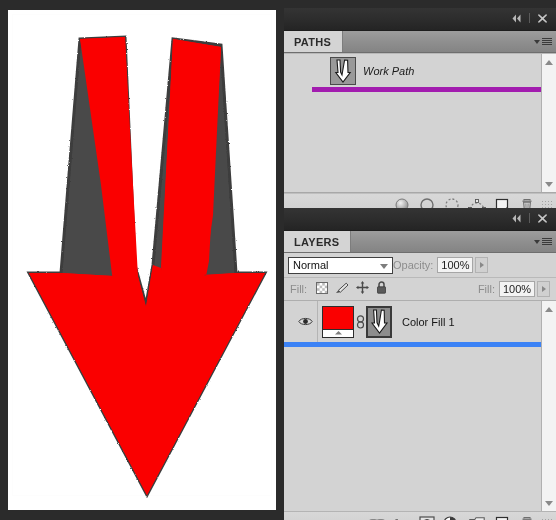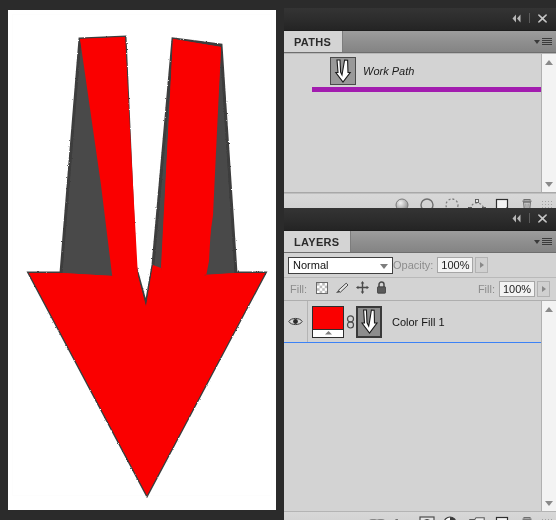--- a/index.html
+++ b/index.html
@@ -331,23 +331,23 @@
   #layers-list {
     position: relative;
     height: 210px;
     background: #d3d3d3;
     overflow: hidden;
   }
   .layer-row {
     display: flex;
     align-items: center;
     height: 41px;
-    border-bottom: 1px solid #3b82f6;
+    border-bottom: 5px solid #3b82f6;
     background: #d3d3d3;
-    padding-left: 0;
+    padding-left: 10px;
   }
   .eye-cell {
     width: 24px;
     display: flex;
     align-items: center;
     justify-content: center;
     flex: none;
     border-right: 1px solid #b4b4b4;
     height: 100%;
     box-sizing: border-box;

